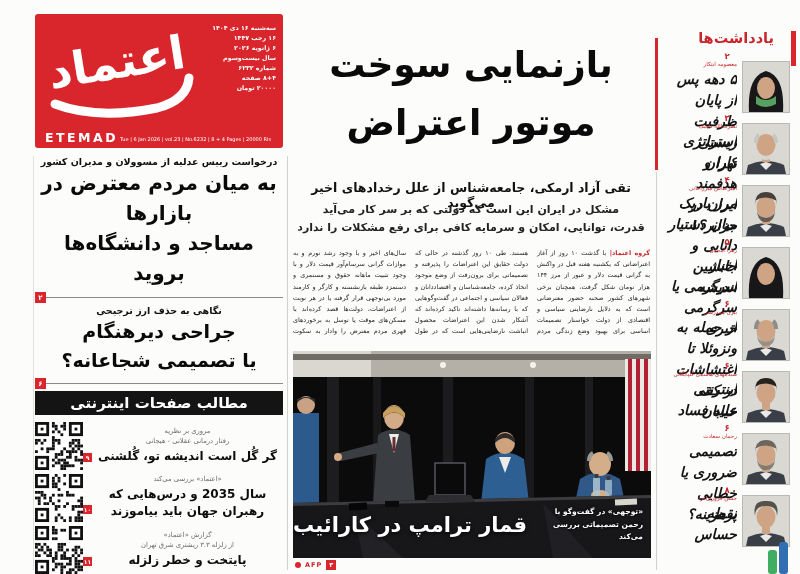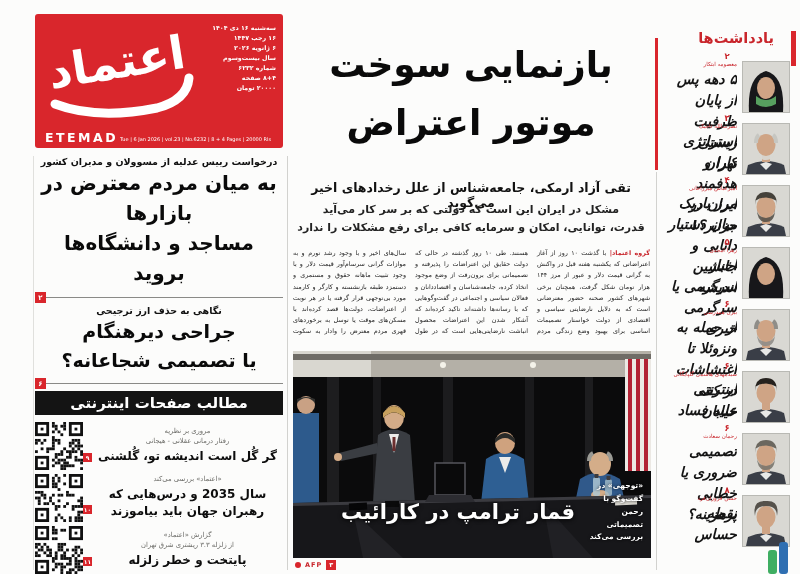--- a/index.html
+++ b/index.html
@@ -23,21 +23,21 @@
   .lead-sub1{position:absolute;left:295px;top:180px;width:352px;text-align:center;font-weight:bold;font-size:12.5px;color:#111;}
   .lead-sub2{position:absolute;left:295px;top:203px;width:352px;text-align:center;font-weight:bold;font-size:11px;color:#222;}
   .lead-sub3{position:absolute;left:295px;top:221px;width:352px;text-align:center;font-weight:bold;font-size:11px;color:#222;}
   .lead-body{position:absolute;left:293px;top:248px;width:357px;height:97px;column-count:3;column-gap:9px;font-size:6.4px;line-height:1.75;text-align:justify;color:#1d1d1d;overflow:hidden;}
   .red-inline{color:#c9262c;font-weight:bold;}
 
   
   .photo{position:absolute;left:293px;top:351px;width:358px;height:207px;background:#101011;overflow:hidden;}
   .photo-cap{position:absolute;right:8px;bottom:14px;display:flex;direction:rtl;align-items:center;gap:8px;color:#fff;}
   .cap-kicker{text-align:right;font-size:7.5px;font-weight:bold;line-height:1.7;text-shadow:0 0 3px #000;}
-  .cap-title{font-size:21px;font-weight:bold;white-space:nowrap;text-shadow:0 1px 4px rgba(0,0,0,.9);padding-left:48px;}
+  .cap-title{font-size:21px;font-weight:bold;white-space:nowrap;text-shadow:0 1px 4px rgba(0,0,0,.9);}
   .credit-row{position:absolute;left:295px;top:560px;display:flex;direction:ltr;align-items:center;gap:4px;}
   .credit-dot{width:6px;height:6px;border-radius:50%;background:#d9262c;}
   .credit-txt{font-size:6.5px;font-weight:bold;color:#c9262c;letter-spacing:1px;}
   .page-sq{display:inline-flex;align-items:center;justify-content:center;width:10px;height:10px;background:#d9262c;color:#fff;font-size:6.5px;font-weight:bold;}
 
   
   .leftcol{position:absolute;left:35px;top:156px;width:248px;}
   .st-kicker{font-size:9.5px;font-weight:bold;text-align:center;color:#111;}
   .st-title{font-size:20px;font-weight:bold;text-align:center;color:#0a0a0a;line-height:1.5;margin-top:1px;}
   .st-title.sm{font-size:19px;}

